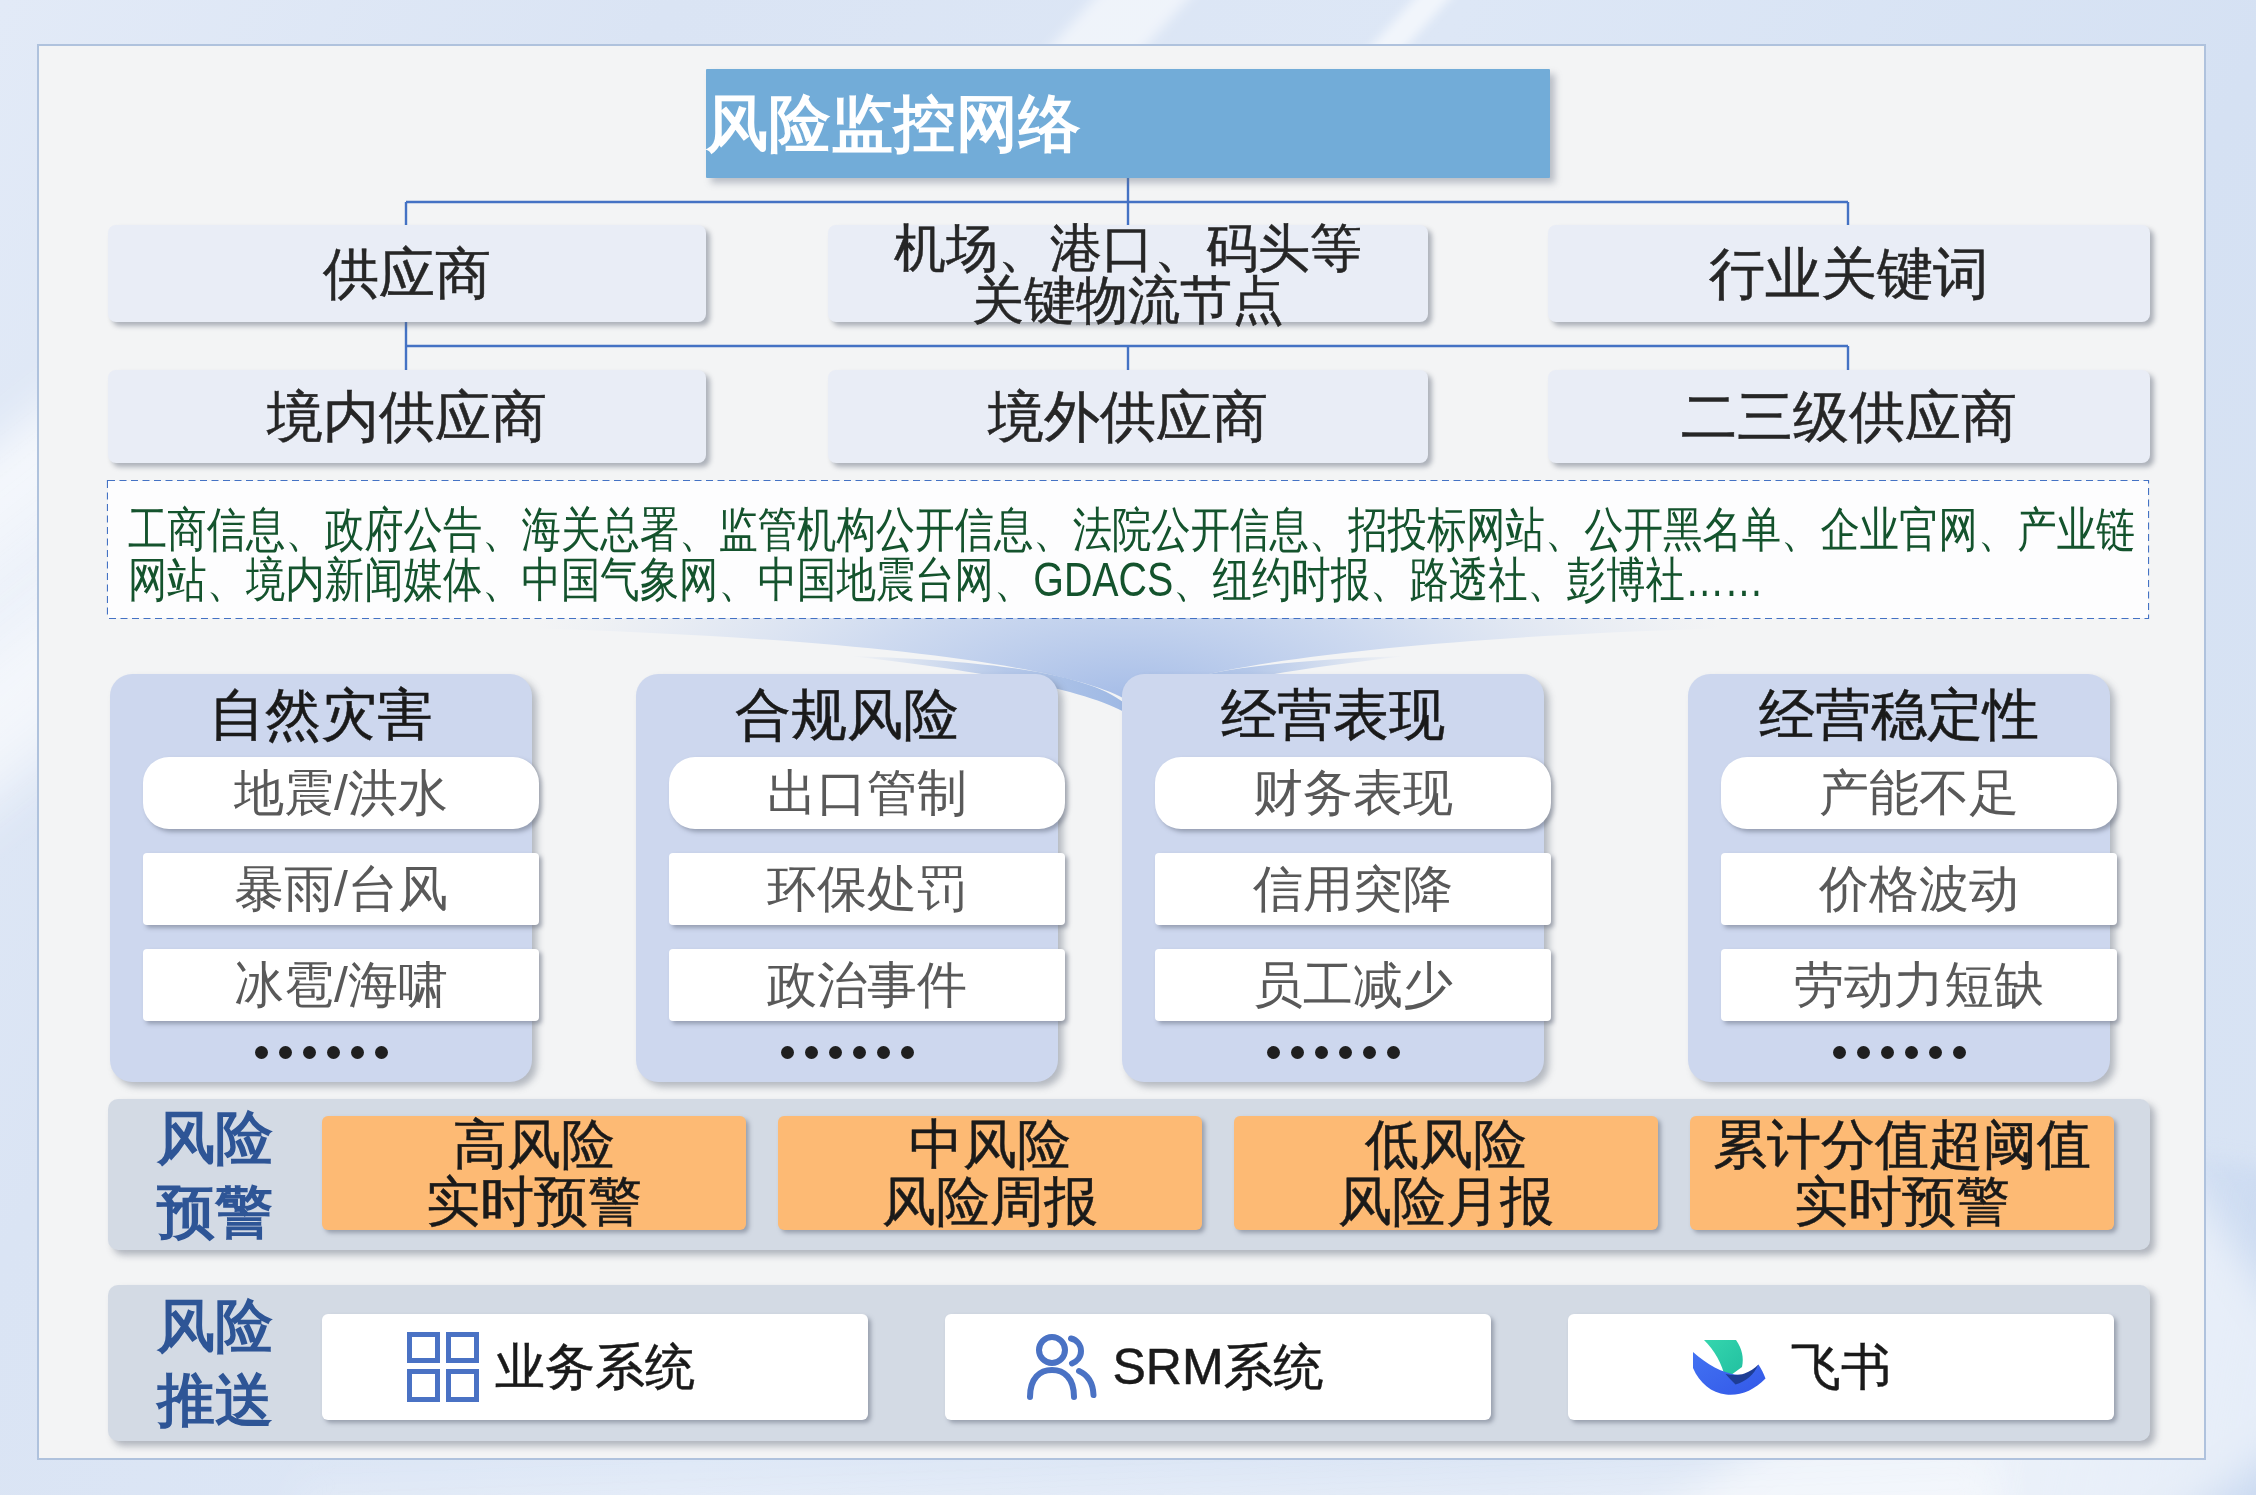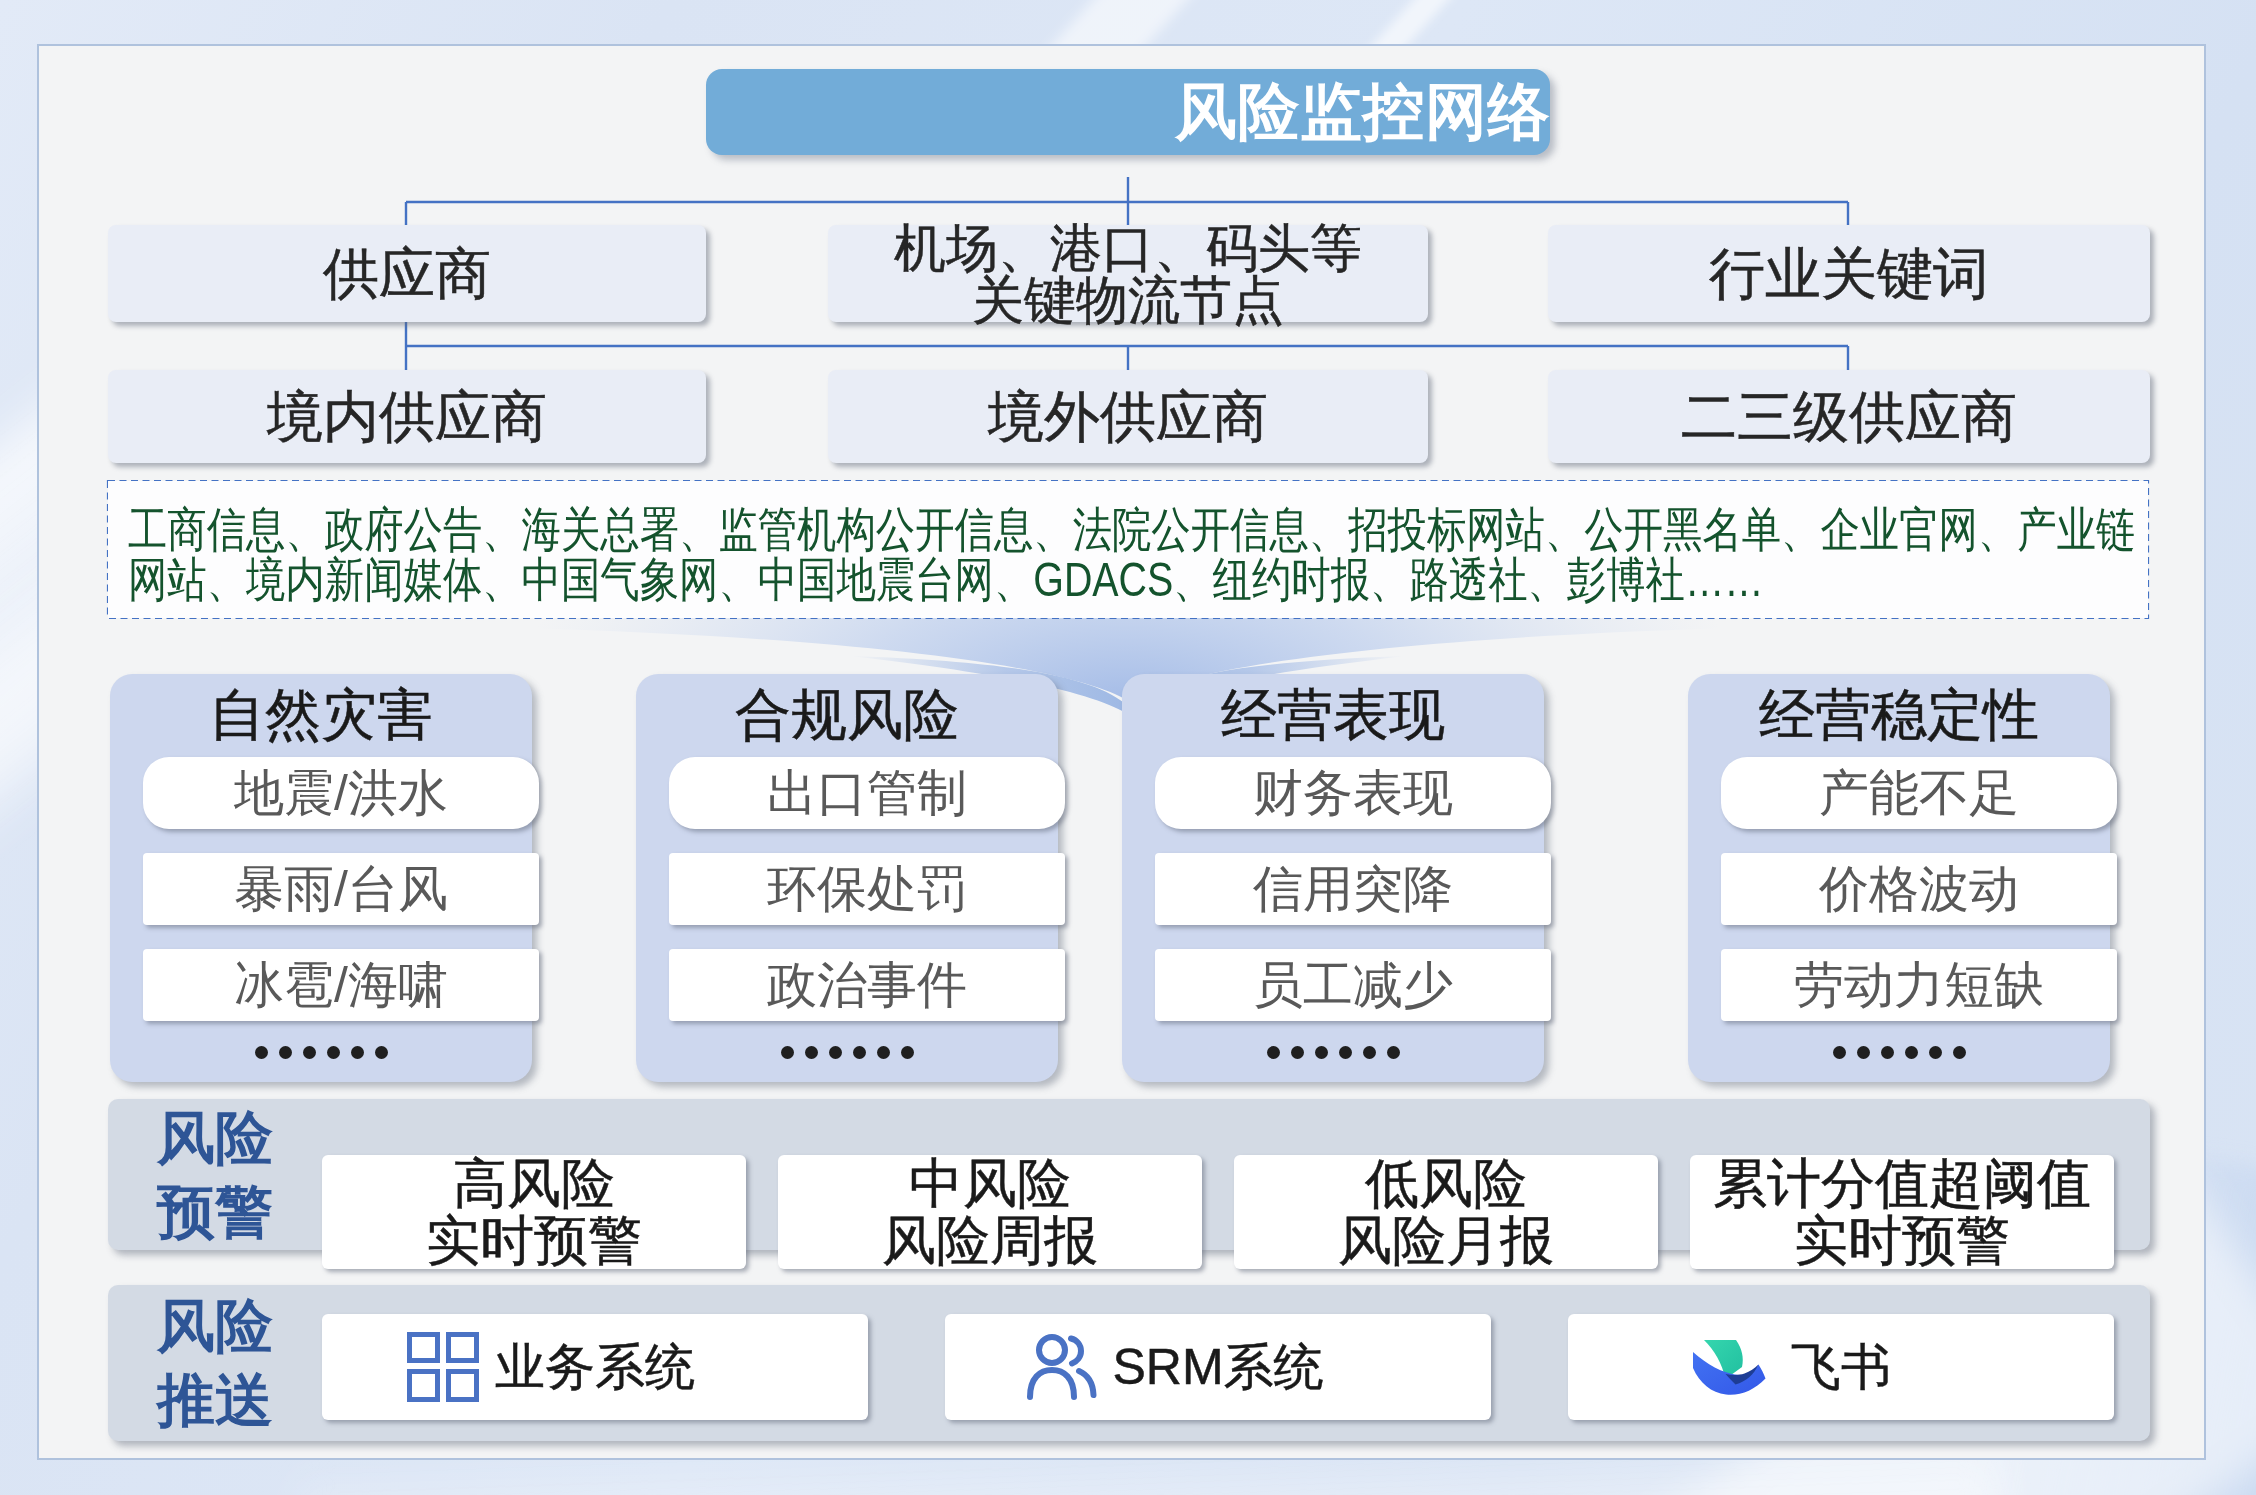--- a/index.html
+++ b/index.html
@@ -37,23 +37,23 @@
   
   #overlay { position:absolute; left:0; top:0; width:2256px; height:1495px; }
 
   
   .node { position:absolute; display:flex; align-items:center; justify-content:center;
     background:#e9edf6; border-radius:8px; -webkit-text-stroke:0.5px #262626;
     box-shadow:4px 4px 5px rgba(96,104,122,.48);
     color:#262626; font-size:56px; line-height:56px; font-weight:500;
     text-align:center; }
 
-  #box-title { position:absolute; left:706px; top:69px; width:844px; height:86px;
-    background:#72acd8; border-radius:16px; box-shadow:5px 5px 7px rgba(104,114,134,.42);
-    display:flex; align-items:center; justify-content:flex-end;
+  #box-title { position:absolute; left:706px; top:69px; width:844px; height:109px;
+    background:#72acd8; border-radius:1px; box-shadow:5px 5px 7px rgba(104,114,134,.42);
+    display:flex; align-items:center; justify-content:flex-start;
     color:#ffffff; font-size:62px; font-weight:700; letter-spacing:0.5px; }
 
   #box-l1-0 { left:108px;  top:225px; width:598px; height:97px; }
   #box-l1-1 { left:828px;  top:225px; width:600px; height:97px; flex-direction:column; font-size:52px; line-height:52px; }
   #box-l1-2 { left:1548px; top:225px; width:602px; height:97px; }
   #box-l2-0 { left:108px;  top:370px; width:598px; height:93px; }
   #box-l2-1 { left:828px;  top:370px; width:600px; height:93px; }
   #box-l2-2 { left:1548px; top:370px; width:602px; height:93px; }
 
   
@@ -79,24 +79,24 @@
   .card-dots i { width:13px; height:13px; border-radius:50%; background:#1f1f1f; }
 
   
   .bar { position:absolute; left:108px; width:2042px; background:#d3dae4;
     border-radius:10px; box-shadow:5px 5px 7px rgba(96,104,122,.45); }
   #bar-warning { top:1099px; height:151px; }
   #bar-push    { top:1285px; height:156px; }
   .bar-label { position:absolute; left:0; top:0; bottom:0; width:214px;
     display:flex; flex-direction:column; align-items:center; justify-content:center;
     color:#2e5596; font-size:58px; line-height:74px; font-weight:700; }
-  .bar-box { position:absolute; background:#ffffff; border-radius:6px;
+  .bar-box { position:absolute; background:#fdba74; border-radius:6px;
     box-shadow:3px 3px 4px rgba(96,104,122,.5);
     display:flex; flex-direction:column; align-items:center; justify-content:center;
-    color:#1a1a1a; font-size:54px; line-height:57px; font-weight:500; text-align:center;margin-top:39px; -webkit-text-stroke:0.5px #1a1a1a; }
+    color:#1a1a1a; font-size:54px; line-height:57px; font-weight:500; text-align:center; -webkit-text-stroke:0.5px #1a1a1a; }
   #warn-0 { left:214px;  top:17px; width:424px; height:114px; }
   #warn-1 { left:670px;  top:17px; width:424px; height:114px; }
   #warn-2 { left:1126px; top:17px; width:424px; height:114px; }
   #warn-3 { left:1582px; top:17px; width:424px; height:114px; }
 
   .push-box { position:absolute; top:29px; height:106px; background:#ffffff; border-radius:6px;
     box-shadow:3px 3px 4px rgba(96,104,122,.5); }
   #push-0 { left:214px;  width:546px; }
   #push-1 { left:837px;  width:546px; }
   #push-2 { left:1460px; width:546px; }

